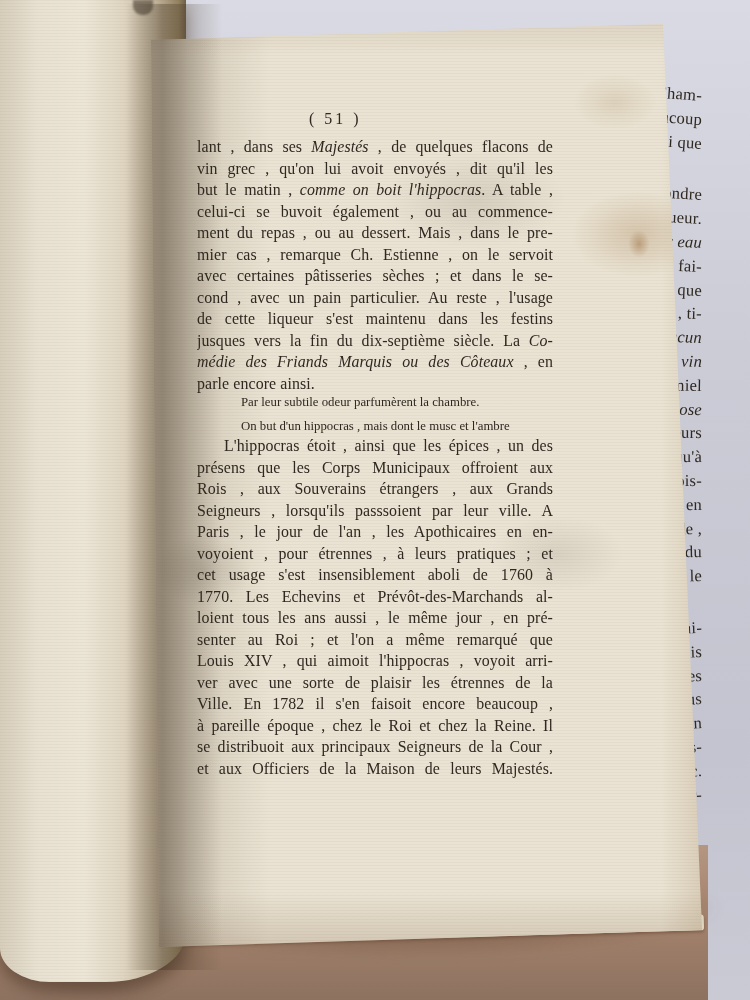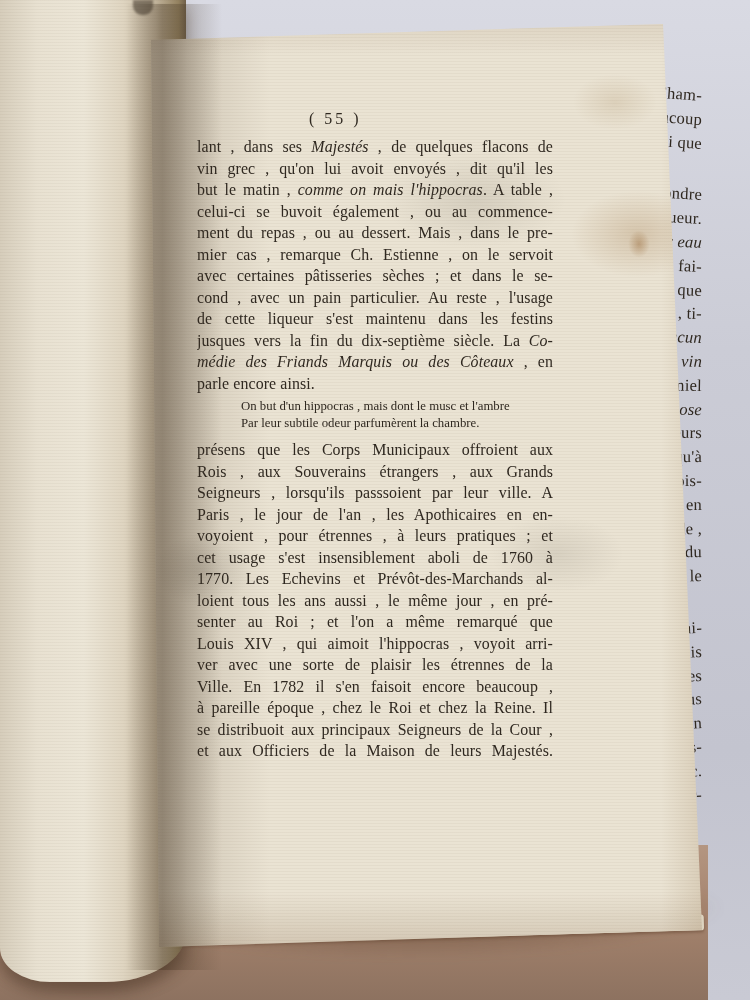--- a/index.html
+++ b/index.html
@@ -106,36 +106,37 @@
       <div class="lline" style="transform: rotate(-2.28deg);">voit également les</div>
       <div class="lline" style="transform: rotate(-2.55deg);">les rouges. Nous</div>
       <div class="lline" style="transform: rotate(-2.82deg);">de Saintré , qu'on</div>
       <div class="lline" style="transform: rotate(-3.09deg);">; tels que le mus-</div>
       <div class="lline" style="transform: rotate(-3.36deg);">ie , etc.</div>
       <div class="lline" style="transform: rotate(-3.63deg);">n. Montluc , par-</div>
     </div>
 
   <div class="page-right">
     <div class="rtext">
-      <div class="pageno">( 55 )</div>
+      <div class="pageno">( 51 )</div>
 
     <div class="rl j">lant , dans ses <i>Majestés</i> , de quelques flacons de</div>
         <div class="rl j">vin grec , qu'on lui avoit envoyés , dit qu'il les</div>
-        <div class="rl j">but le matin , <i>comme on mais l'hippocras</i>. A table ,</div>
+        <div class="rl j">but le matin , <i>comme on boit l'hippocras</i>. A table ,</div>
         <div class="rl j">celui-ci se buvoit également , ou au commence-</div>
         <div class="rl j">ment du repas , ou au dessert. Mais , dans le pre-</div>
         <div class="rl j">mier cas , remarque Ch. Estienne , on le servoit</div>
         <div class="rl j">avec certaines pâtisseries sèches ; et dans le se-</div>
         <div class="rl j">cond , avec un pain particulier. Au reste , l'usage</div>
         <div class="rl j">de cette liqueur s'est maintenu dans les festins</div>
         <div class="rl j">jusques vers la fin du dix-septième siècle. La <i>Co-</i></div>
         <div class="rl j"><i>médie des Friands Marquis ou des Côteaux</i> , en</div>
         <div class="rl last">parle encore ainsi.</div>
+        <div class="rl quote q2">Par leur subtile odeur parfumèrent la chambre.</div>
         <div class="rl quote q1">On but d'un hippocras , mais dont le musc et l'ambre</div>
-        <div class="rl quote q2">Par leur subtile odeur parfumèrent la chambre.</div>
+        <div class="rl j indent">L'hippocras étoit , ainsi que les épices , un des</div>
         <div class="rl j">présens que les Corps Municipaux offroient aux</div>
         <div class="rl j">Rois , aux Souverains étrangers , aux Grands</div>
         <div class="rl j">Seigneurs , lorsqu'ils passsoient par leur ville. A</div>
         <div class="rl j">Paris , le jour de l'an , les Apothicaires en en-</div>
         <div class="rl j">voyoient , pour étrennes , à leurs pratiques ; et</div>
         <div class="rl j">cet usage s'est insensiblement aboli de 1760 à</div>
         <div class="rl j">1770. Les Echevins et Prévôt-des-Marchands al-</div>
         <div class="rl j">loient tous les ans aussi , le même jour , en pré-</div>
         <div class="rl j">senter au Roi ; et l'on a même remarqué que</div>
         <div class="rl j">Louis XIV , qui aimoit l'hippocras , voyoit arri-</div>

